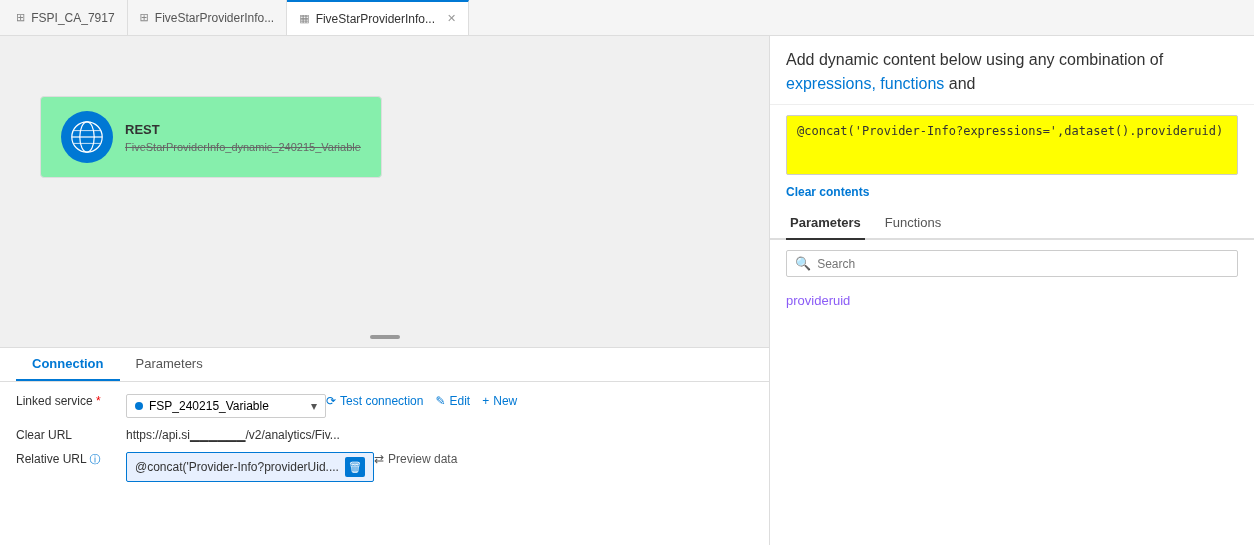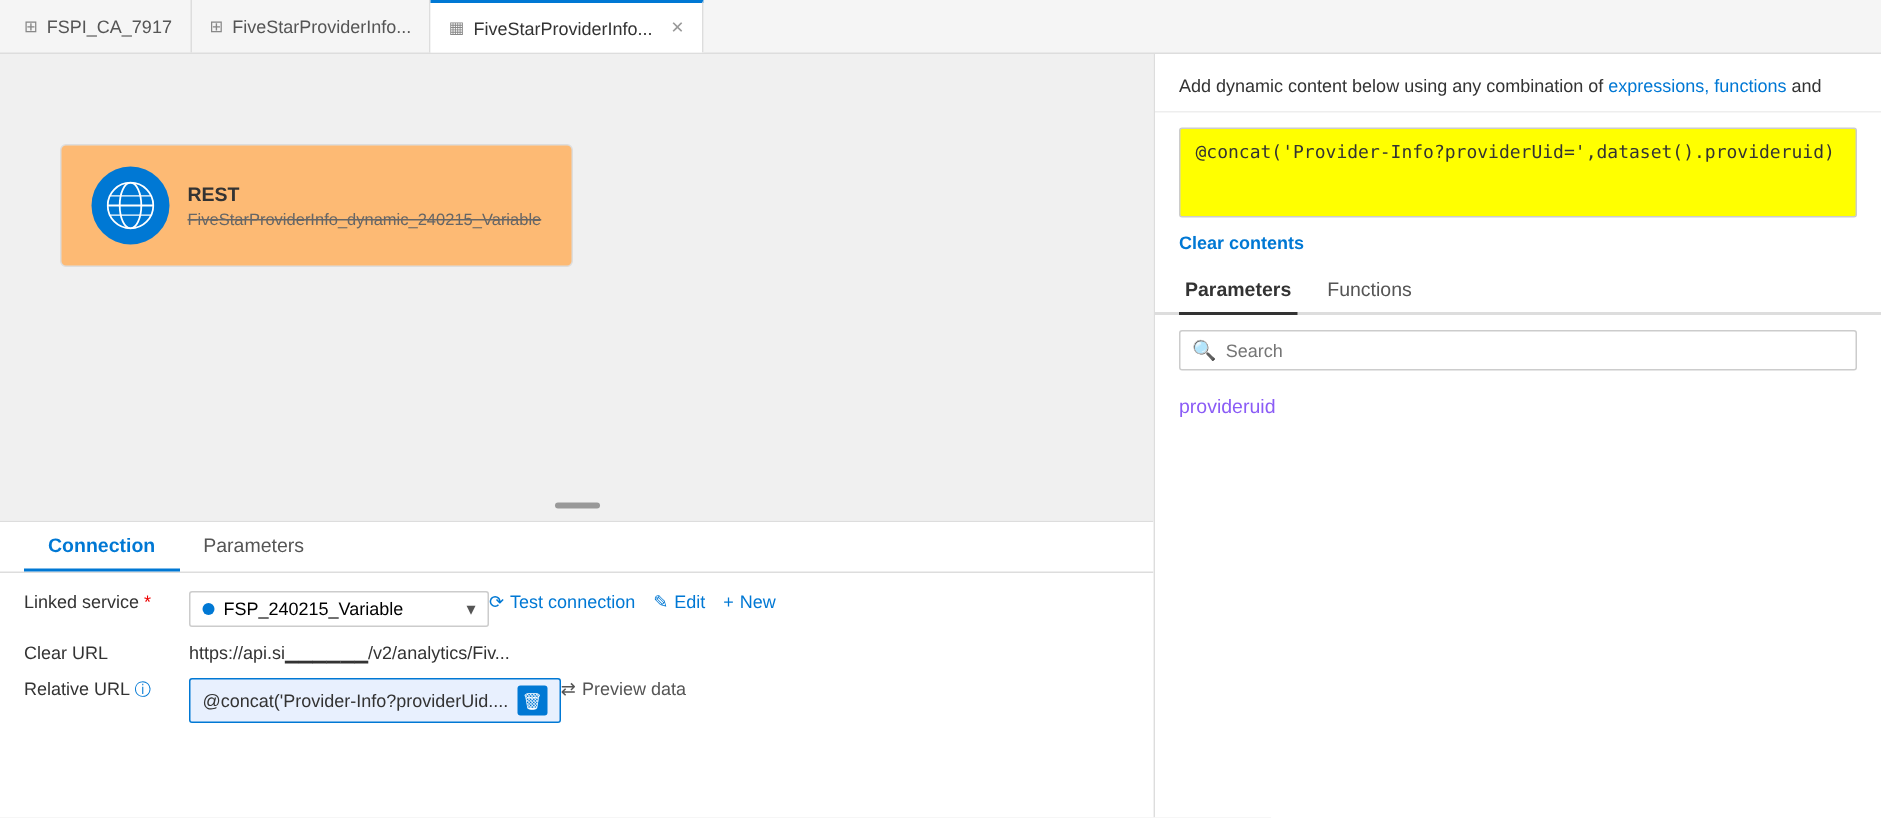--- a/index.html
+++ b/index.html
@@ -61,21 +61,21 @@
     }
 
     
     .rest-node {
       position: absolute;
       top: 60px;
       left: 40px;
       display: flex;
       align-items: center;
       gap: 12px;
-      background: #fdba74;
+      background: #86efac;
       border: 1px solid #ddd;
       border-radius: 4px;
       padding: 14px 20px;
       min-width: 300px;
     }
     .rest-globe {
       width: 52px;
       height: 52px;
       background: #0078d4;
       border-radius: 50%;
@@ -221,21 +221,21 @@
     .right-panel {
       flex: 1;
       background: #fff;
       display: flex;
       flex-direction: column;
       overflow: hidden;
     }
 
     .dynamic-header {
       padding: 12px 16px 8px;
-      font-size: 12px;
+      font-size: 16px;
       color: #333;
       line-height: 1.5;
       border-bottom: 1px solid #eee;
     }
     .dynamic-header .blue-link { color: #0078d4; cursor: pointer; }
 
     .expression-box {
       margin: 10px 16px;
       background: #ffff00;
       border: 1px solid #ccc;
@@ -408,21 +408,21 @@
 
   <div class="right-panel">
     <div class="dynamic-header">
       <span>Add dynamic content below using any combination of</span>
       <span class="blue-link">expressions,</span>
       <span class="blue-link" style="color:#0078d4;cursor:pointer;">functions</span>
       <span>and</span>
     </div>
 
     <div class="expression-box">
-      <span>@concat('Provider-Info?providerUid=',dataset().provideruid)</span>
+      <span>@concat('Provider-Info?expressions=',dataset().provideruid)</span>
     </div>
 
     <div class="clear-contents">Clear contents</div>
 
     <div class="right-tabs">
       <div class="right-tab active">Parameters</div>
       <div class="right-tab">Functions</div>
     </div>
 
     <div class="search-box">

